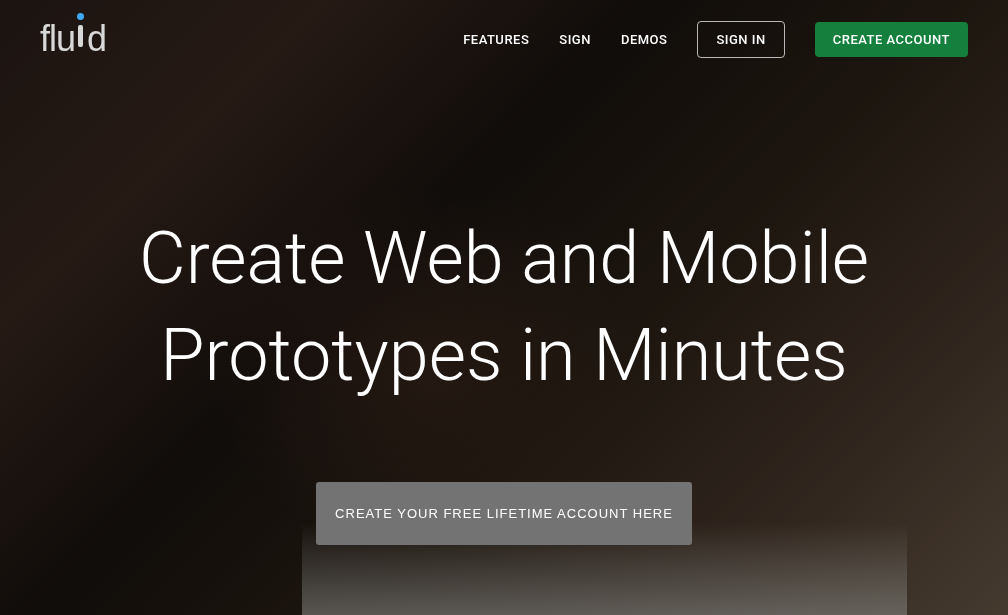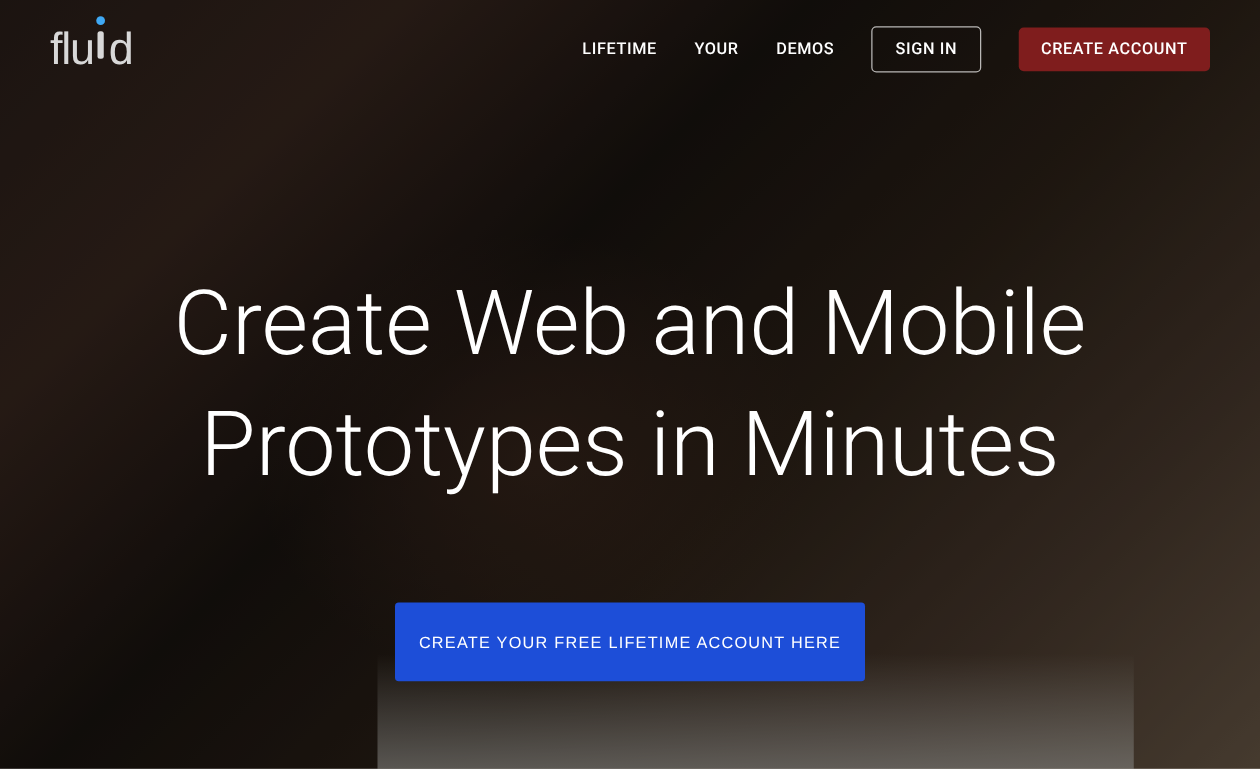--- a/index.html
+++ b/index.html
@@ -129,21 +129,21 @@
       cursor: pointer;
       text-decoration: none;
       border: none;
     }
     .btn-outline {
       background: transparent;
       color: #ffffff;
       border: 1px solid rgba(255,255,255,0.7);
     }
     .btn-primary {
-      background: #7f1d1d;
+      background: #15803d;
       color: #ffffff;
     }
     .hero-content {
       position: relative;
       z-index: 2;
       text-align: center;
       padding-top: 150px;
       width: 100%;
     }
     .hero-title {
@@ -151,21 +151,21 @@
       font-size: 72px;
       font-weight: 300;
       line-height: 1.35;
       letter-spacing: 0px;
       padding: 0 80px;
     }
     .hero-cta {
       margin-top: 78px;
     }
     .btn-cta {
-      background: #1d4ed8;
+      background: #737373;
       color: #ffffff;
       font-size: 13px;
       font-weight: 500;
       letter-spacing: 1px;
       padding: 24px 19px;
       border-radius: 3px;
       border: none;
       cursor: pointer;
     }
   </style>
@@ -175,22 +175,22 @@
 <div class="hero-bg"></div>
 <div class="overlay"></div>
 
 <nav class="navbar">
   <a class="logo">
     <span class="logo-text">
       <span class="f">f</span><span class="l">l</span><span class="u">u</span><span class="logo-i"></span><span>d</span>
     </span>
   </a>
   <div class="nav-right">
-    <a class="nav-link">LIFETIME</a>
-    <a class="nav-link">YOUR</a>
+    <a class="nav-link">FEATURES</a>
+    <a class="nav-link">SIGN</a>
     <a class="nav-link">DEMOS</a>
     <a class="btn btn-outline">SIGN IN</a>
     <a class="btn btn-primary">CREATE ACCOUNT</a>
   </div>
 </nav>
 
 <div class="hero-content">
   <h1 class="hero-title">Create Web and Mobile Prototypes in Minutes</h1>
   <div class="hero-cta">
     <button class="btn-cta">CREATE YOUR FREE LIFETIME ACCOUNT HERE</button>

